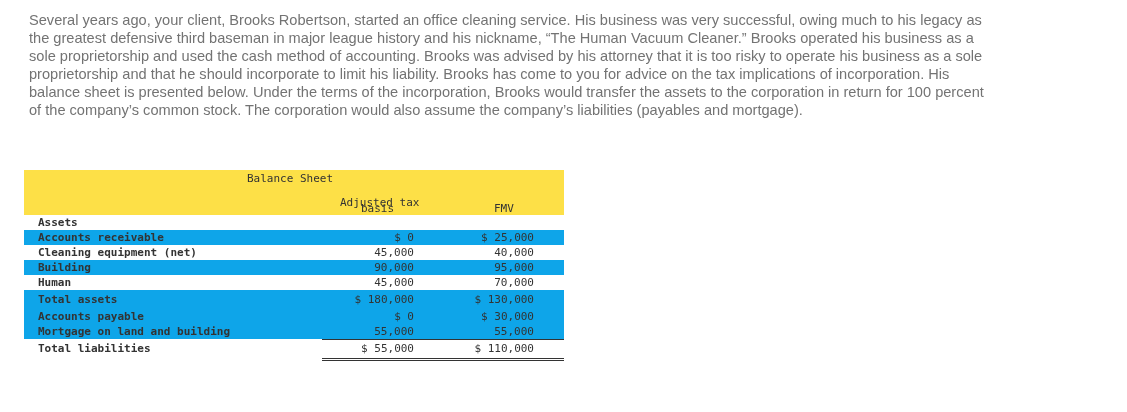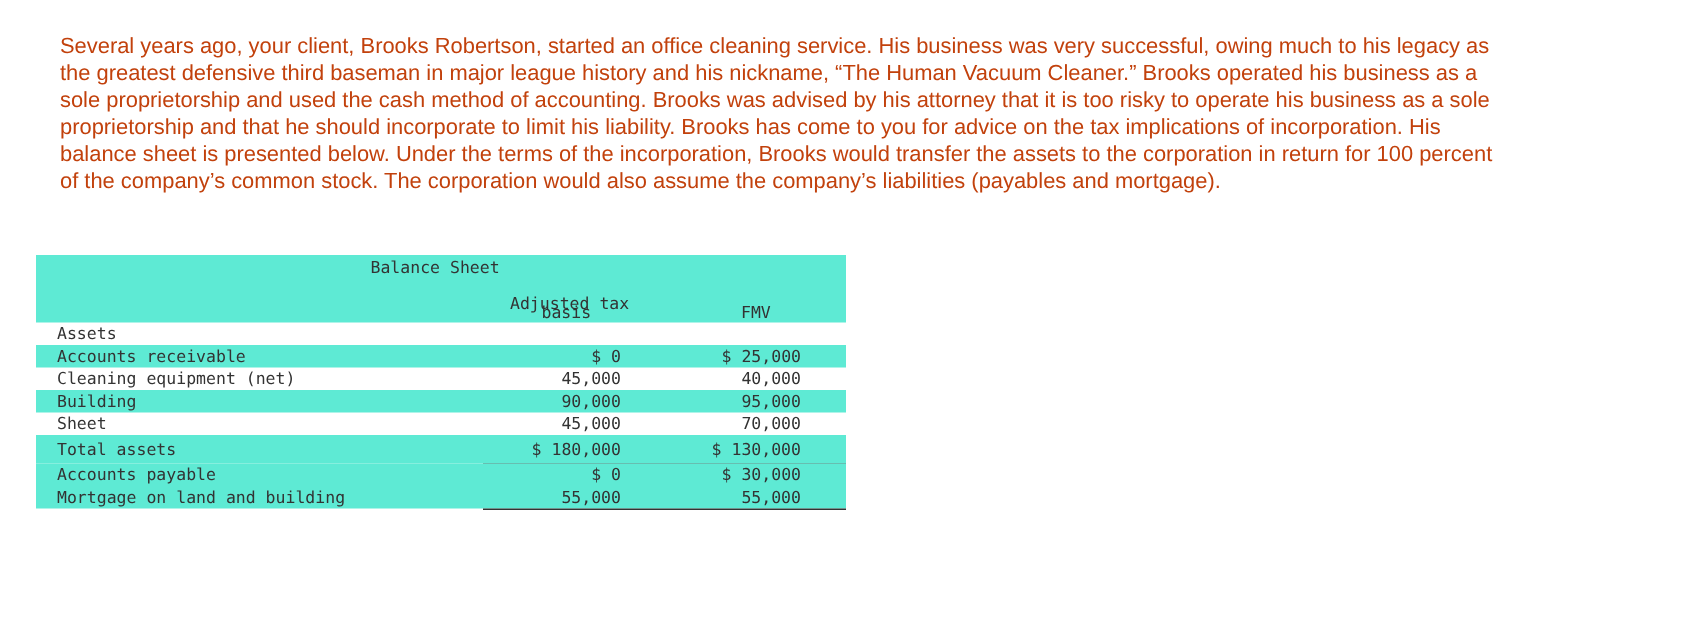--- a/index.html
+++ b/index.html
@@ -1,33 +1,33 @@
 <!DOCTYPE html>
 <html><head>
 <meta charset="utf-8">
 <style>
   html, body { margin: 0; padding: 0; background: #ffffff; }
   body { width: 1127px; height: 412px; position: relative; overflow: hidden; }
   .intro {
     position: absolute; left: 24px; top: 6px; width: 960px;
     font-family: "Liberation Sans", sans-serif; font-size: 14.6px; line-height: 18px;
-    color: #c2410c; margin: 16px;
+    color: #737373; margin: 5px;
   }
   .sheet {
     position: absolute; left: 24px; top: 170px; width: 540px;
     font-family: "DejaVu Sans Mono", monospace; font-size: 11px; color: #333333;
   }
-  .hdr { background: #5eead4; height: 45px; position: relative; }
+  .hdr { background: #fde047; height: 45px; position: relative; }
   .hdr .title { position: absolute; left: 223px; top: 2px; }
   .hdr .col1a { position: absolute; left: 316px; top: 26px; }
   .hdr .col1b { position: absolute; left: 337px; top: 32px; }
   .hdr .col2 { position: absolute; left: 470px; top: 32px; }
   .row { position: relative; height: 15px; line-height: 15px; }
-  .row.alt { background: #5eead4; }
-  .row .lbl { position: absolute; left: 14px; }
+  .row.alt { background: #0ea5e9; }
+  .row .lbl { position: absolute; left: 14px; font-weight: bold; }
   .row .v1 { position: absolute; left: 298px; width: 92px; text-align: right; }
   .row .v2 { position: absolute; left: 420px; width: 90px; text-align: right; }
   .line1 { position: absolute; left: 298px; width: 242px; border-top: 1px solid #333; }
   .dline { position: absolute; left: 298px; width: 242px; border-top: 3px double #333; height: 0; }
   .total { height: 19px; line-height: 19px; }
 </style>
 </head>
 <body>
 
 <p class="intro">Several years ago, your client, Brooks Robertson, started an office cleaning service. His business was very successful, owing much to his legacy as the greatest defensive third baseman in major league history and his nickname, “The Human Vacuum Cleaner.” Brooks operated his business as a sole proprietorship and used the cash method of accounting. Brooks was advised by his attorney that it is too risky to operate his business as a sole proprietorship and that he should incorporate to limit his liability. Brooks has come to you for advice on the tax implications of incorporation. His balance sheet is presented below. Under the terms of the incorporation, Brooks would transfer the assets to the corporation in return for 100 percent of the company’s common stock. The corporation would also assume the company’s liabilities (payables and mortgage).</p>
@@ -52,21 +52,21 @@
     <span class="lbl">Cleaning equipment (net)</span>
     <span class="v1">45,000</span>
     <span class="v2">40,000</span>
   </div>
   <div class="row alt">
     <span class="lbl">Building</span>
     <span class="v1">90,000</span>
     <span class="v2">95,000</span>
   </div>
   <div class="row">
-    <span class="lbl">Sheet</span>
+    <span class="lbl">Human</span>
     <span class="v1">45,000</span>
     <span class="v2">70,000</span>
     <span class="line1" style="top:15px"></span>
   </div>
   <div class="row alt total">
     <span class="lbl">Total assets</span>
     <span class="v1">$ 180,000</span>
     <span class="v2">$ 130,000</span>
     <span class="dline" style="top:19px"></span>
   </div>
@@ -75,13 +75,19 @@
     <span class="lbl">Accounts payable</span>
     <span class="v1">$ 0</span>
     <span class="v2">$ 30,000</span>
   </div>
   <div class="row alt">
     <span class="lbl">Mortgage on land and building</span>
     <span class="v1">55,000</span>
     <span class="v2">55,000</span>
     <span class="line1" style="top:15px"></span>
   </div>
+  <div class="row total">
+    <span class="lbl">Total liabilities</span>
+    <span class="v1">$ 55,000</span>
+    <span class="v2">$ 110,000</span>
+    <span class="dline" style="top:19px"></span>
+  </div>
 </div>
 
 </body></html>

